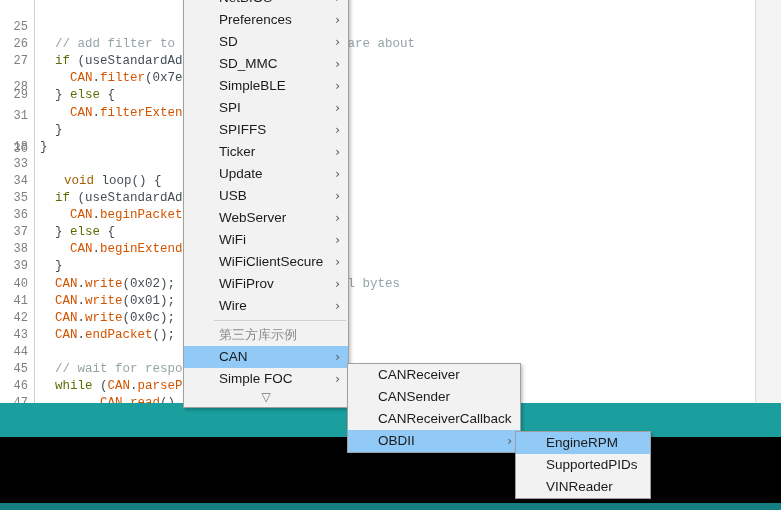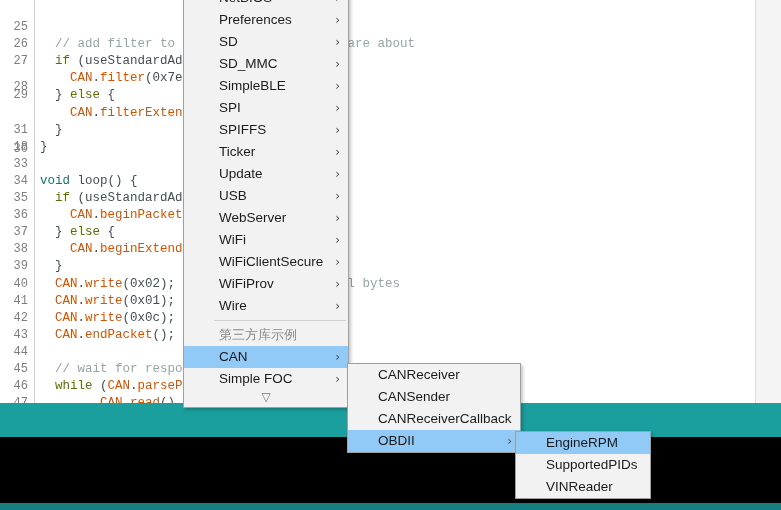--- a/index.html
+++ b/index.html
@@ -32,21 +32,21 @@
     font-size: 12px; line-height: 12px;
     color: #7e7e7e;
   }
   .codeline {
     position: absolute; left: 40px;
     white-space: pre;
     font-family: "Liberation Mono", "DejaVu Sans Mono", monospace;
     font-size: 12.5px; line-height: 12px;
     color: #434f54;
   }
-  .kw   { color: #0f766e; }
+  .kw   { color: #a16207; margin-left: 24px; }
   .fnc  { color: #d35400; }
   .ctl  { color: #5e6d03; }
   .cmt  { color: #95a5a6; }
   .plain{ color: #434f54; }
 
   
   #scrollcol {
     position: absolute; left: 755px; top: 0;
     width: 26px; height: 403px;
     background: #f4f4f4;
@@ -125,21 +125,21 @@
 <body>
 
 <div id="editor">
   <div id="gutter">
       <div class="lnum" style="top: 21px;">25</div>
       <div class="lnum" style="top: 38.1px;">26</div>
       <div class="lnum" style="top: 55.2px; padding-left: 36px;">27</div>
       <div class="lnum" style="top: 81px;">28</div>
       <div class="lnum" style="top: 89.4px;">29</div>
       <div class="lnum" style="top: 106.5px; margin-top: 36px;">30</div>
-      <div class="lnum" style="top: 124px;">31</div>
+      <div class="lnum" style="top: 110px;">31</div>
       <div class="lnum" style="top: 140.7px;">18</div>
       <div class="lnum" style="top: 157.8px;">33</div>
       <div class="lnum" style="top: 174.9px;">34</div>
       <div class="lnum" style="top: 192px;">35</div>
       <div class="lnum" style="top: 209.1px;">36</div>
       <div class="lnum" style="top: 226.2px;">37</div>
       <div class="lnum" style="top: 243.3px;">38</div>
       <div class="lnum" style="top: 260.4px;">39</div>
       <div class="lnum" style="top: 277.5px;">40</div>
       <div class="lnum" style="top: 294.6px;">41</div>

